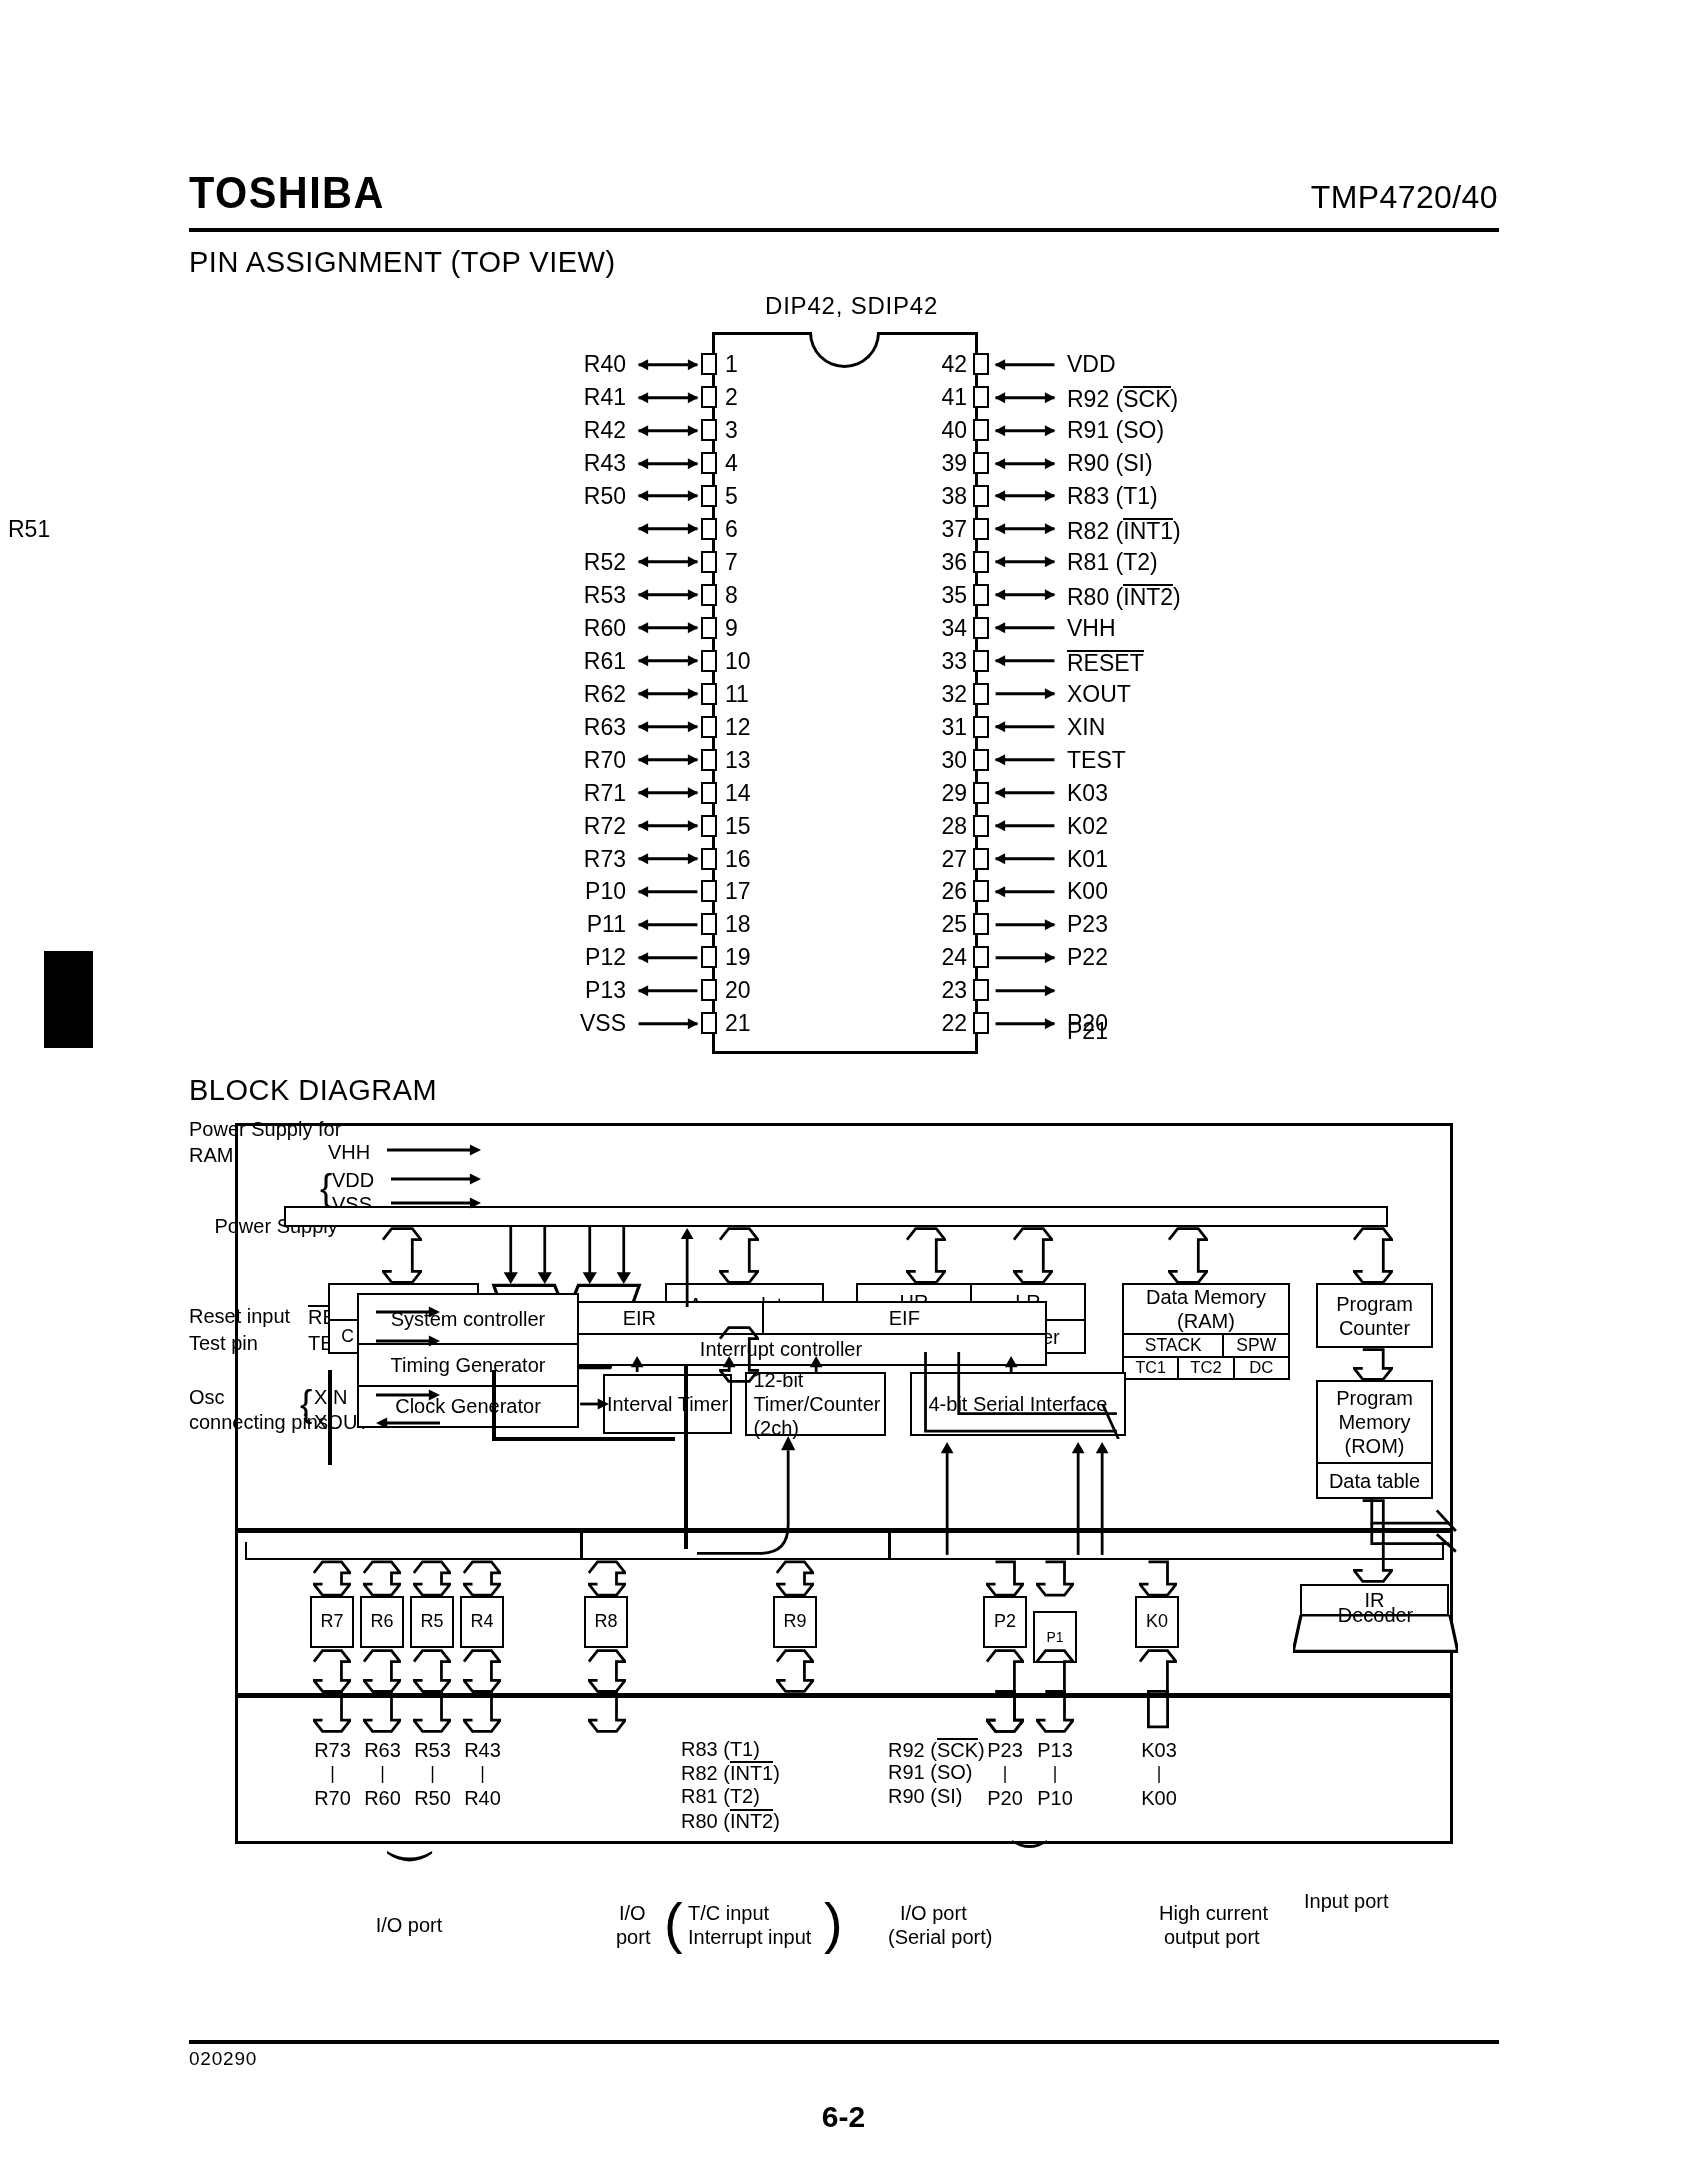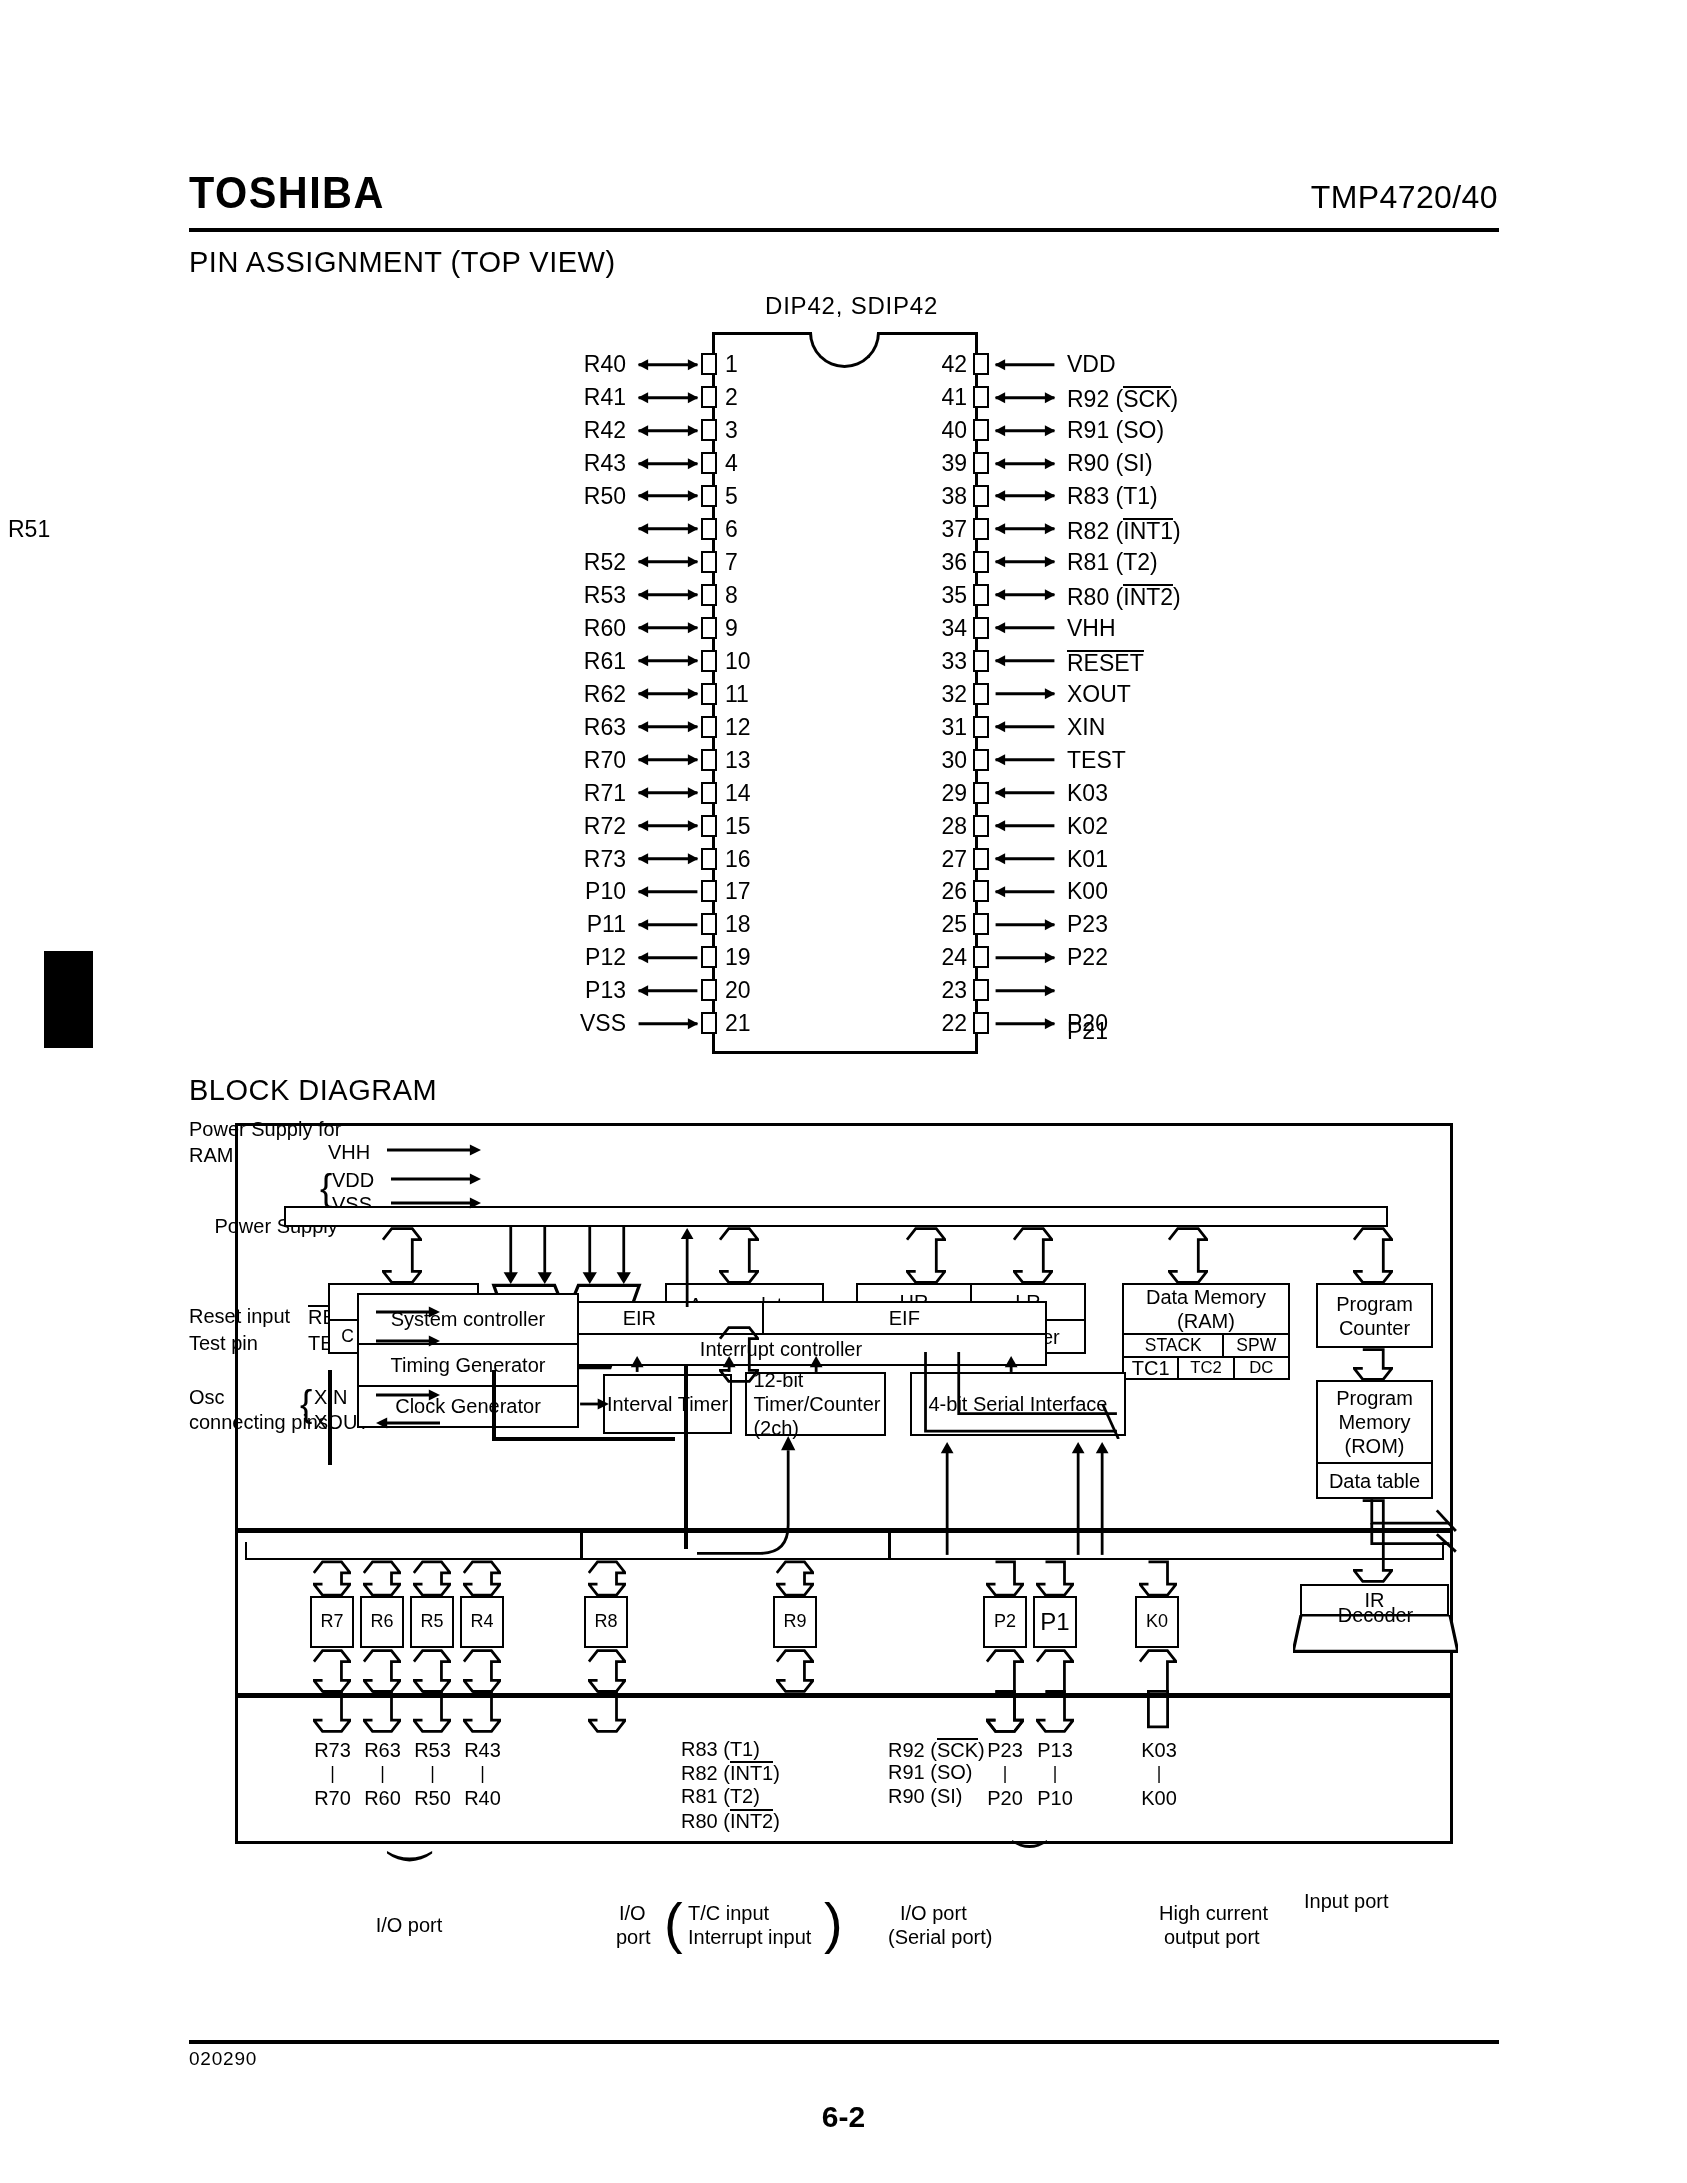--- a/index.html
+++ b/index.html
@@ -575,21 +575,21 @@
     <div class="box v" style="left:933px;top:179px;width:168px;height:97px;">
       <div style="width:100%;height:49px;display:flex;flex-direction:column;align-items:center;justify-content:center;border-bottom:2.4px solid #000;">
         <span>Data Memory</span>
         <span>(RAM)</span>
       </div>
       <div style="width:100%;height:22px;display:flex;border-bottom:2.4px solid #000;">
         <div style="flex:1.55;display:flex;align-items:center;justify-content:center;border-right:2.4px solid #000;font-size:17.5px;">STACK</div>
         <div style="flex:1;display:flex;align-items:center;justify-content:center;font-size:17.5px;">SPW</div>
       </div>
       <div style="width:100%;height:20.6px;display:flex;">
-        <div style="flex:1;display:flex;align-items:center;justify-content:center;border-right:2.4px solid #000;font-size:20px;">TC1</div>
+        <div style="flex:1;display:flex;align-items:center;justify-content:center;border-right:2.4px solid #000;font-size:16px;">TC1</div>
         <div style="flex:1;display:flex;align-items:center;justify-content:center;border-right:2.4px solid #000;font-size:16.7px;">TC2</div>
         <div style="flex:1;display:flex;align-items:center;justify-content:center;font-size:16.7px;">DC</div>
       </div>
     </div>
 
     <div class="box v" style="left:1127px;top:179px;width:117px;height:65px;">
       <span>Program</span>
       <span>Counter</span>
     </div>
 
@@ -699,21 +699,21 @@
         </svg>
         <div class="box" style="left: 794px; top: 492px; width: 44px; height: 52px; font-size: 18px;">
           <span>P2</span>
         </div>
         <svg class="arrowsvg" width="38" height="37" viewBox="0 0 48 46" style="left: 797px; top: 456px;">
           <polyline points="12,2 36,2 36,30 47,30 36,44 12,44 1,30 12,30" fill="none" stroke="#000" stroke-width="3.5"></polyline>
         </svg>
         <svg class="arrowsvg" width="38" height="44" viewBox="0 0 48 56" style="left: 797px; top: 545px;">
           <polyline points="1,16 12,2 36,2 47,16 36,16 36,54 12,54" fill="none" stroke="#000" stroke-width="3.5"></polyline>
         </svg>
-        <div class="box" style="left: 844px; top: 492px; width: 44px; height: 52px; font-size: 24px;">
+        <div class="box" style="left: 844px; top: 507px; width: 44px; height: 52px; font-size: 14px;">
           <span>P1</span>
         </div>
         <svg class="arrowsvg" width="38" height="37" viewBox="0 0 48 46" style="left: 847px; top: 456px;">
           <polyline points="12,2 36,2 36,30 47,30 36,44 12,44 1,30 12,30" fill="none" stroke="#000" stroke-width="3.5"></polyline>
         </svg>
         <svg class="arrowsvg" width="38" height="44" viewBox="0 0 48 56" style="left: 847px; top: 545px;">
           <polyline points="1,16 12,2 36,2 47,16 36,16 36,54 12,54" fill="none" stroke="#000" stroke-width="3.5"></polyline>
         </svg>
         <div class="box" style="left: 946px; top: 492px; width: 44px; height: 52px; font-size: 18px;">
           <span>K0</span>

